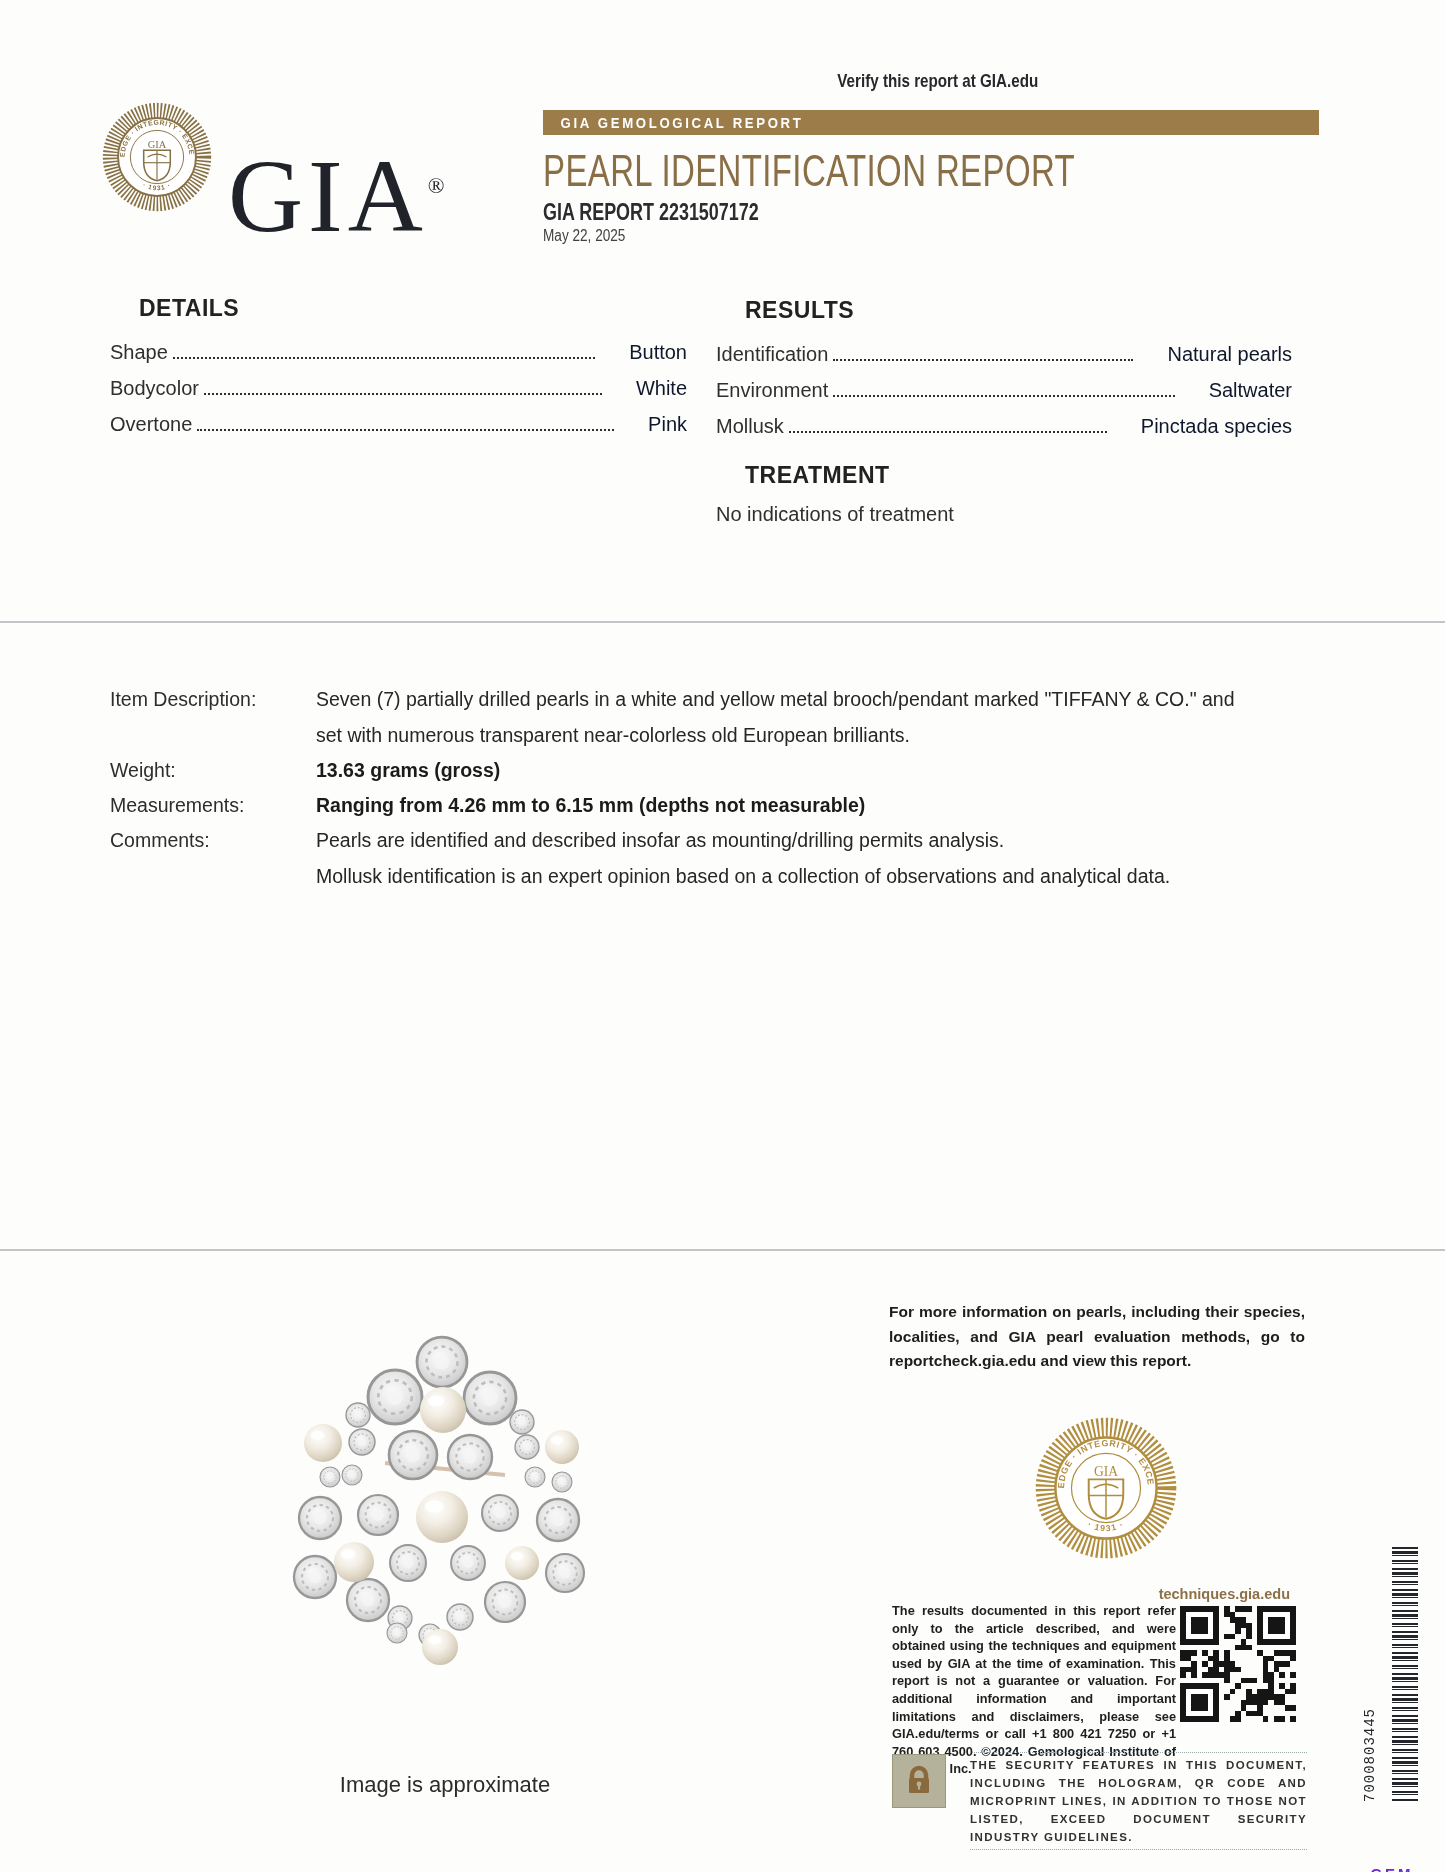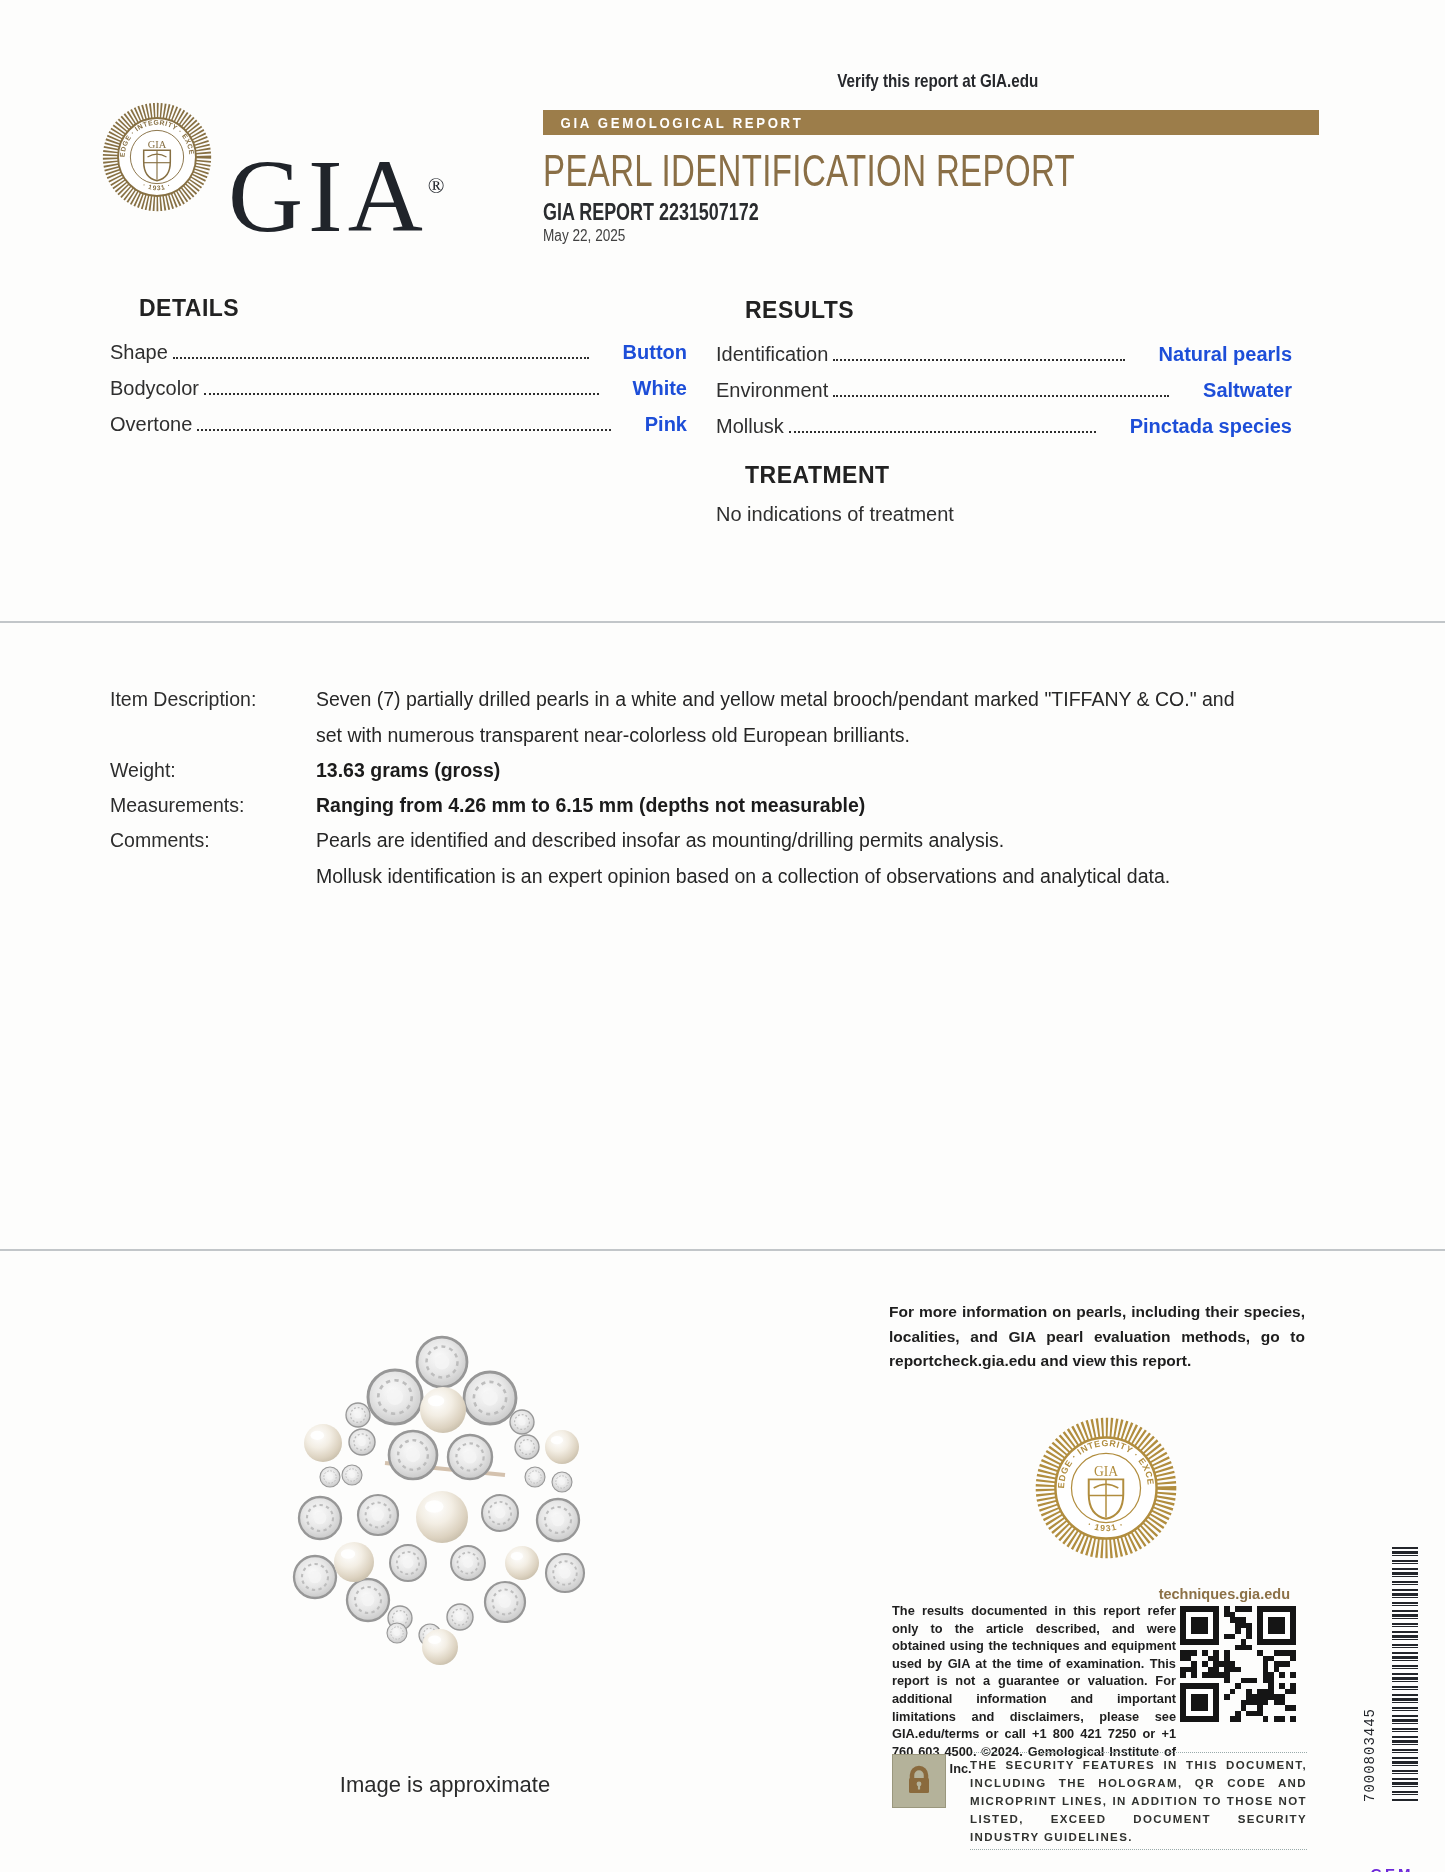--- a/index.html
+++ b/index.html
@@ -24,21 +24,21 @@
   .rep-num .cond { transform:scaleX(.78); }
   .rep-date { left:543px; top:227px; font-size:16px; color:#404040; }
   .rep-date .cond { transform:scaleX(.85); }
 
   
   .sec-head { font-size:23px; font-weight:bold; color:#222; letter-spacing:.5px;margin-left:29px; }
   .col { position:absolute; }
   .lrow { display:flex; align-items:flex-end; height:36px; font-size:20px; color:#2f2f2f; }
   .llabel { white-space:nowrap; padding-bottom:2px; }
   .dots { flex:1 1 auto; margin:0 5px; border-bottom:2.5px dotted #2e2e2e; height:0; margin-bottom:7px; }
-  .lvalue { white-space:nowrap; font-weight:bold; color:#1d4ed8; padding-bottom:2px;padding-left:29px; }
+  .lvalue { white-space:nowrap; font-weight:normal; color:#0f172a; padding-bottom:2px;padding-left:29px; }
   .treat-text { font-size:20px; color:#2f2f2f; }
 
   .divider { left:0; width:1445px; height:2px; background:#c2c6c9; }
 
   
   .mlabel { position:absolute; left:110px; font-size:19.5px; color:#2d2d2d; white-space:nowrap; }
   .mtext  { position:absolute; left:316px; font-size:19.5px; color:#262626; white-space:nowrap; }
   .bold { font-weight:bold; color:#1b1b1b; }
 
   

